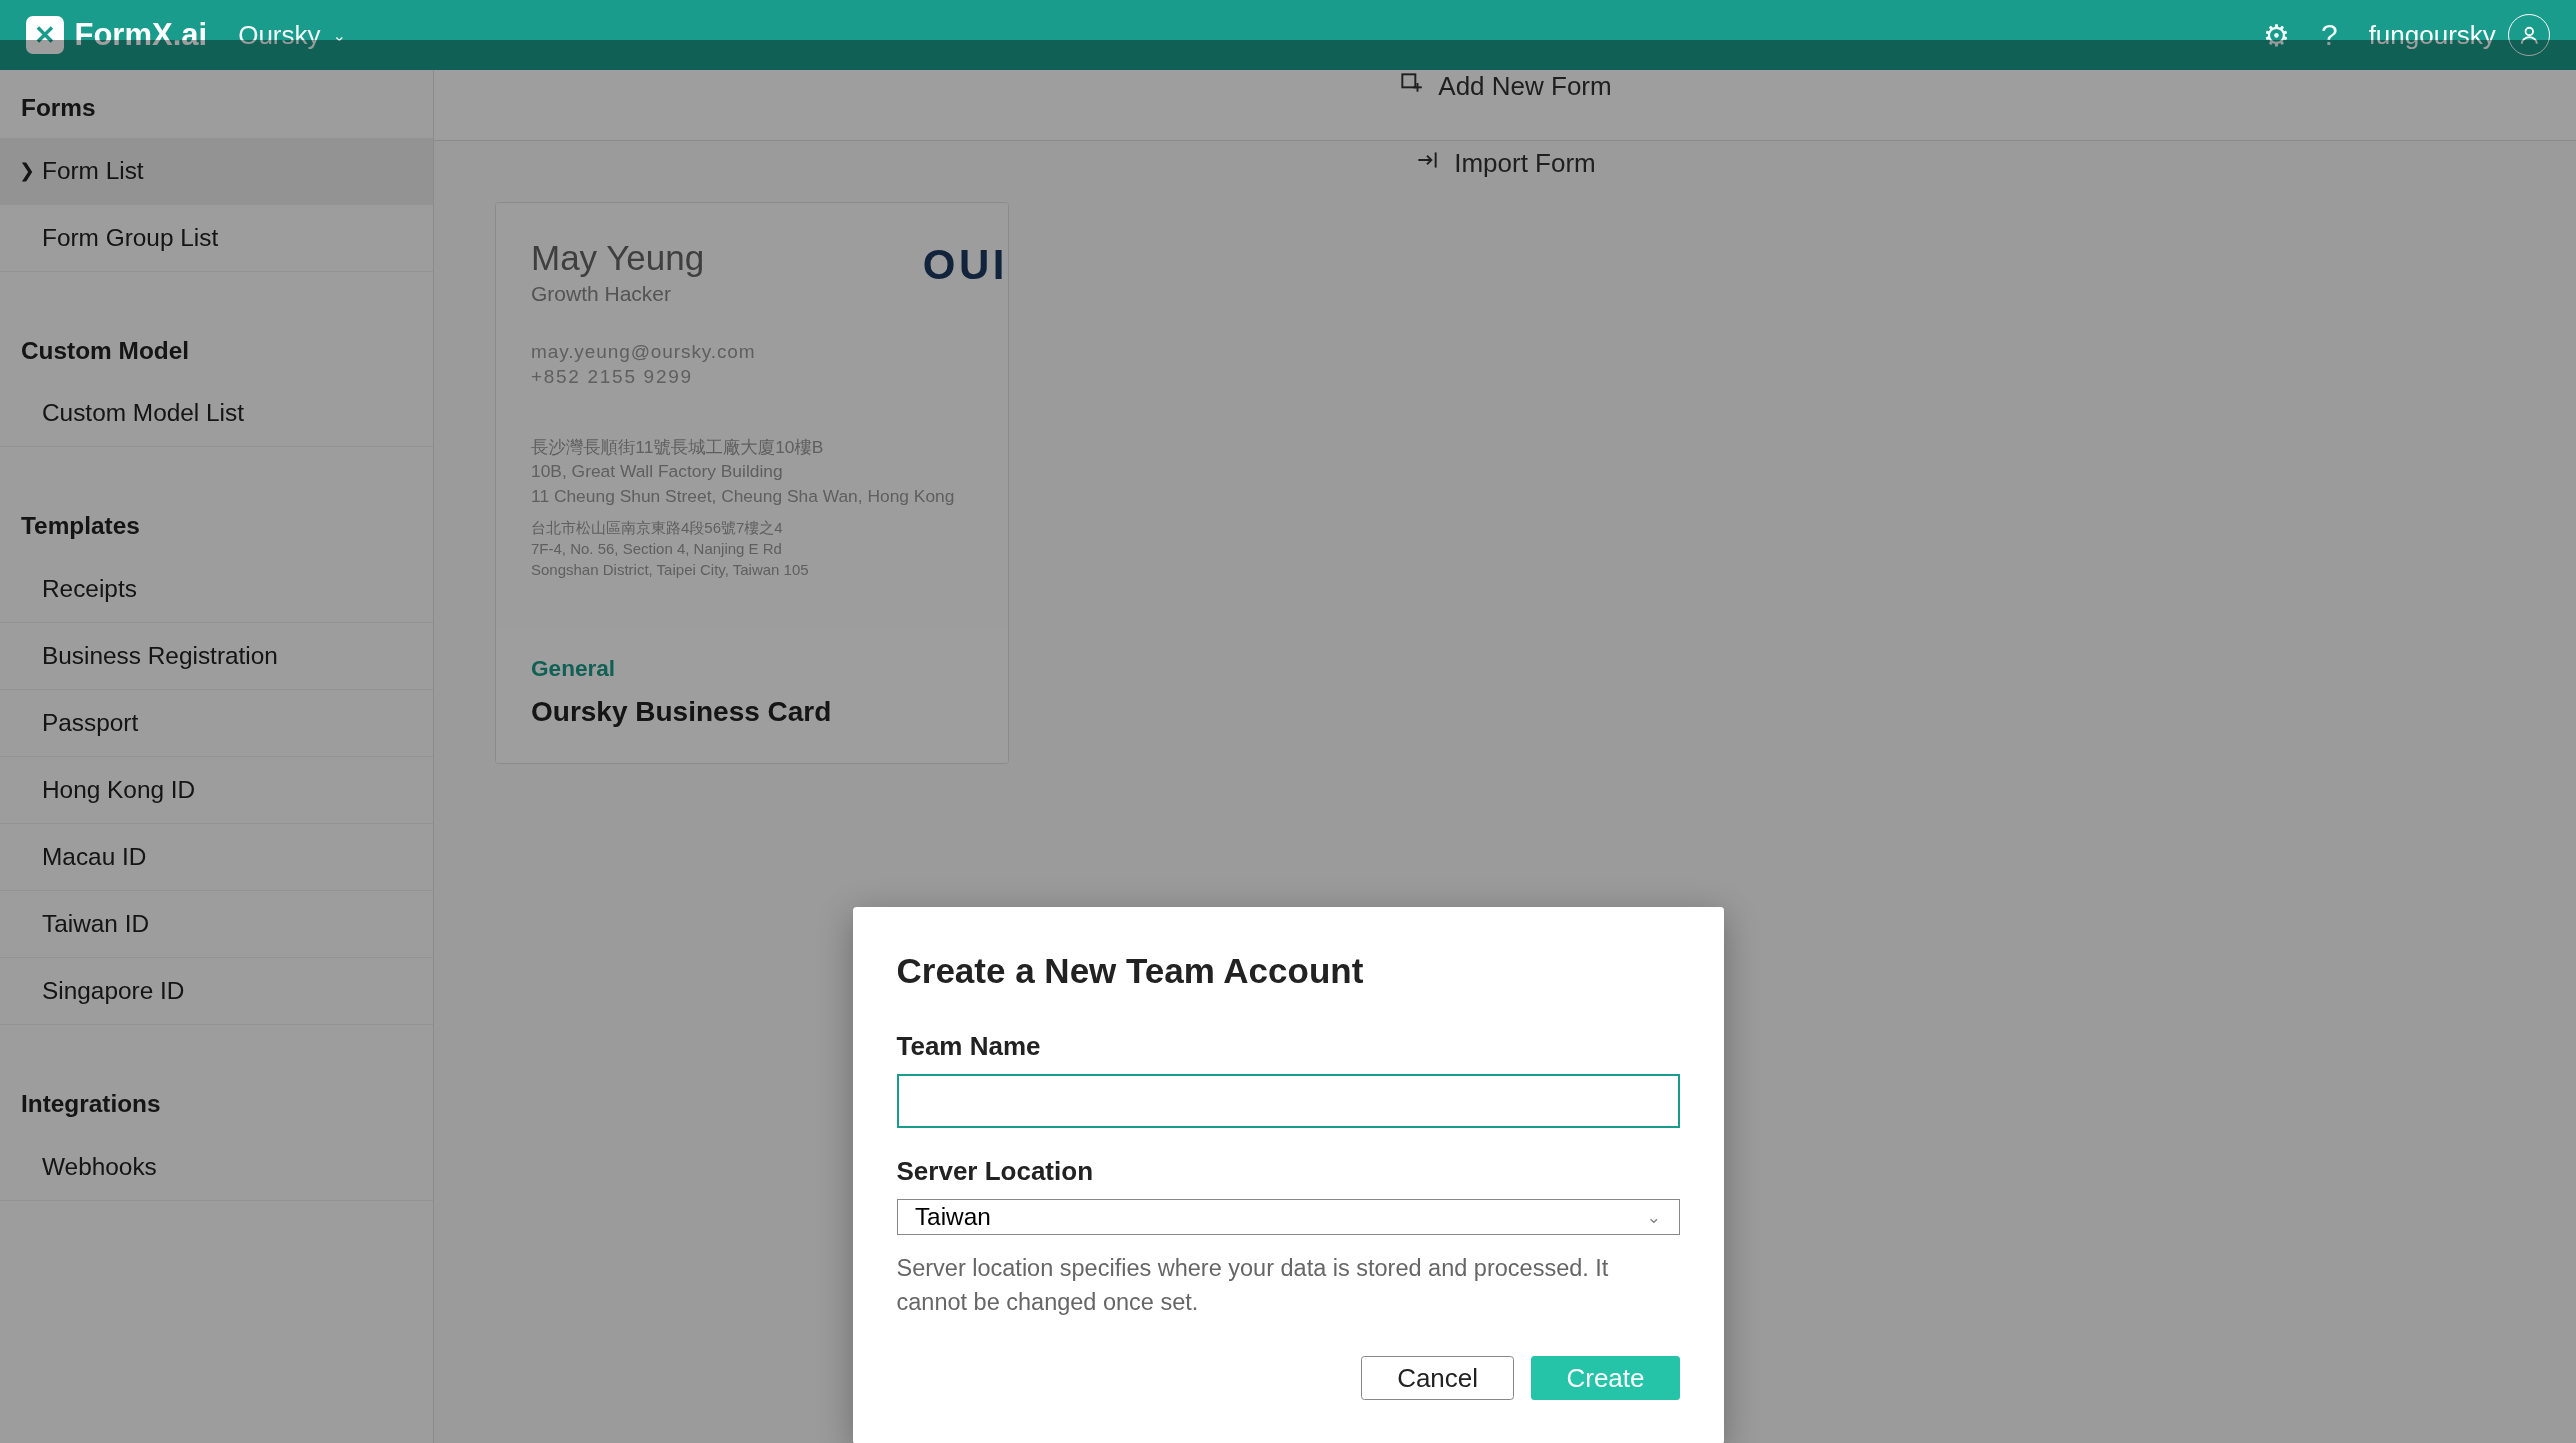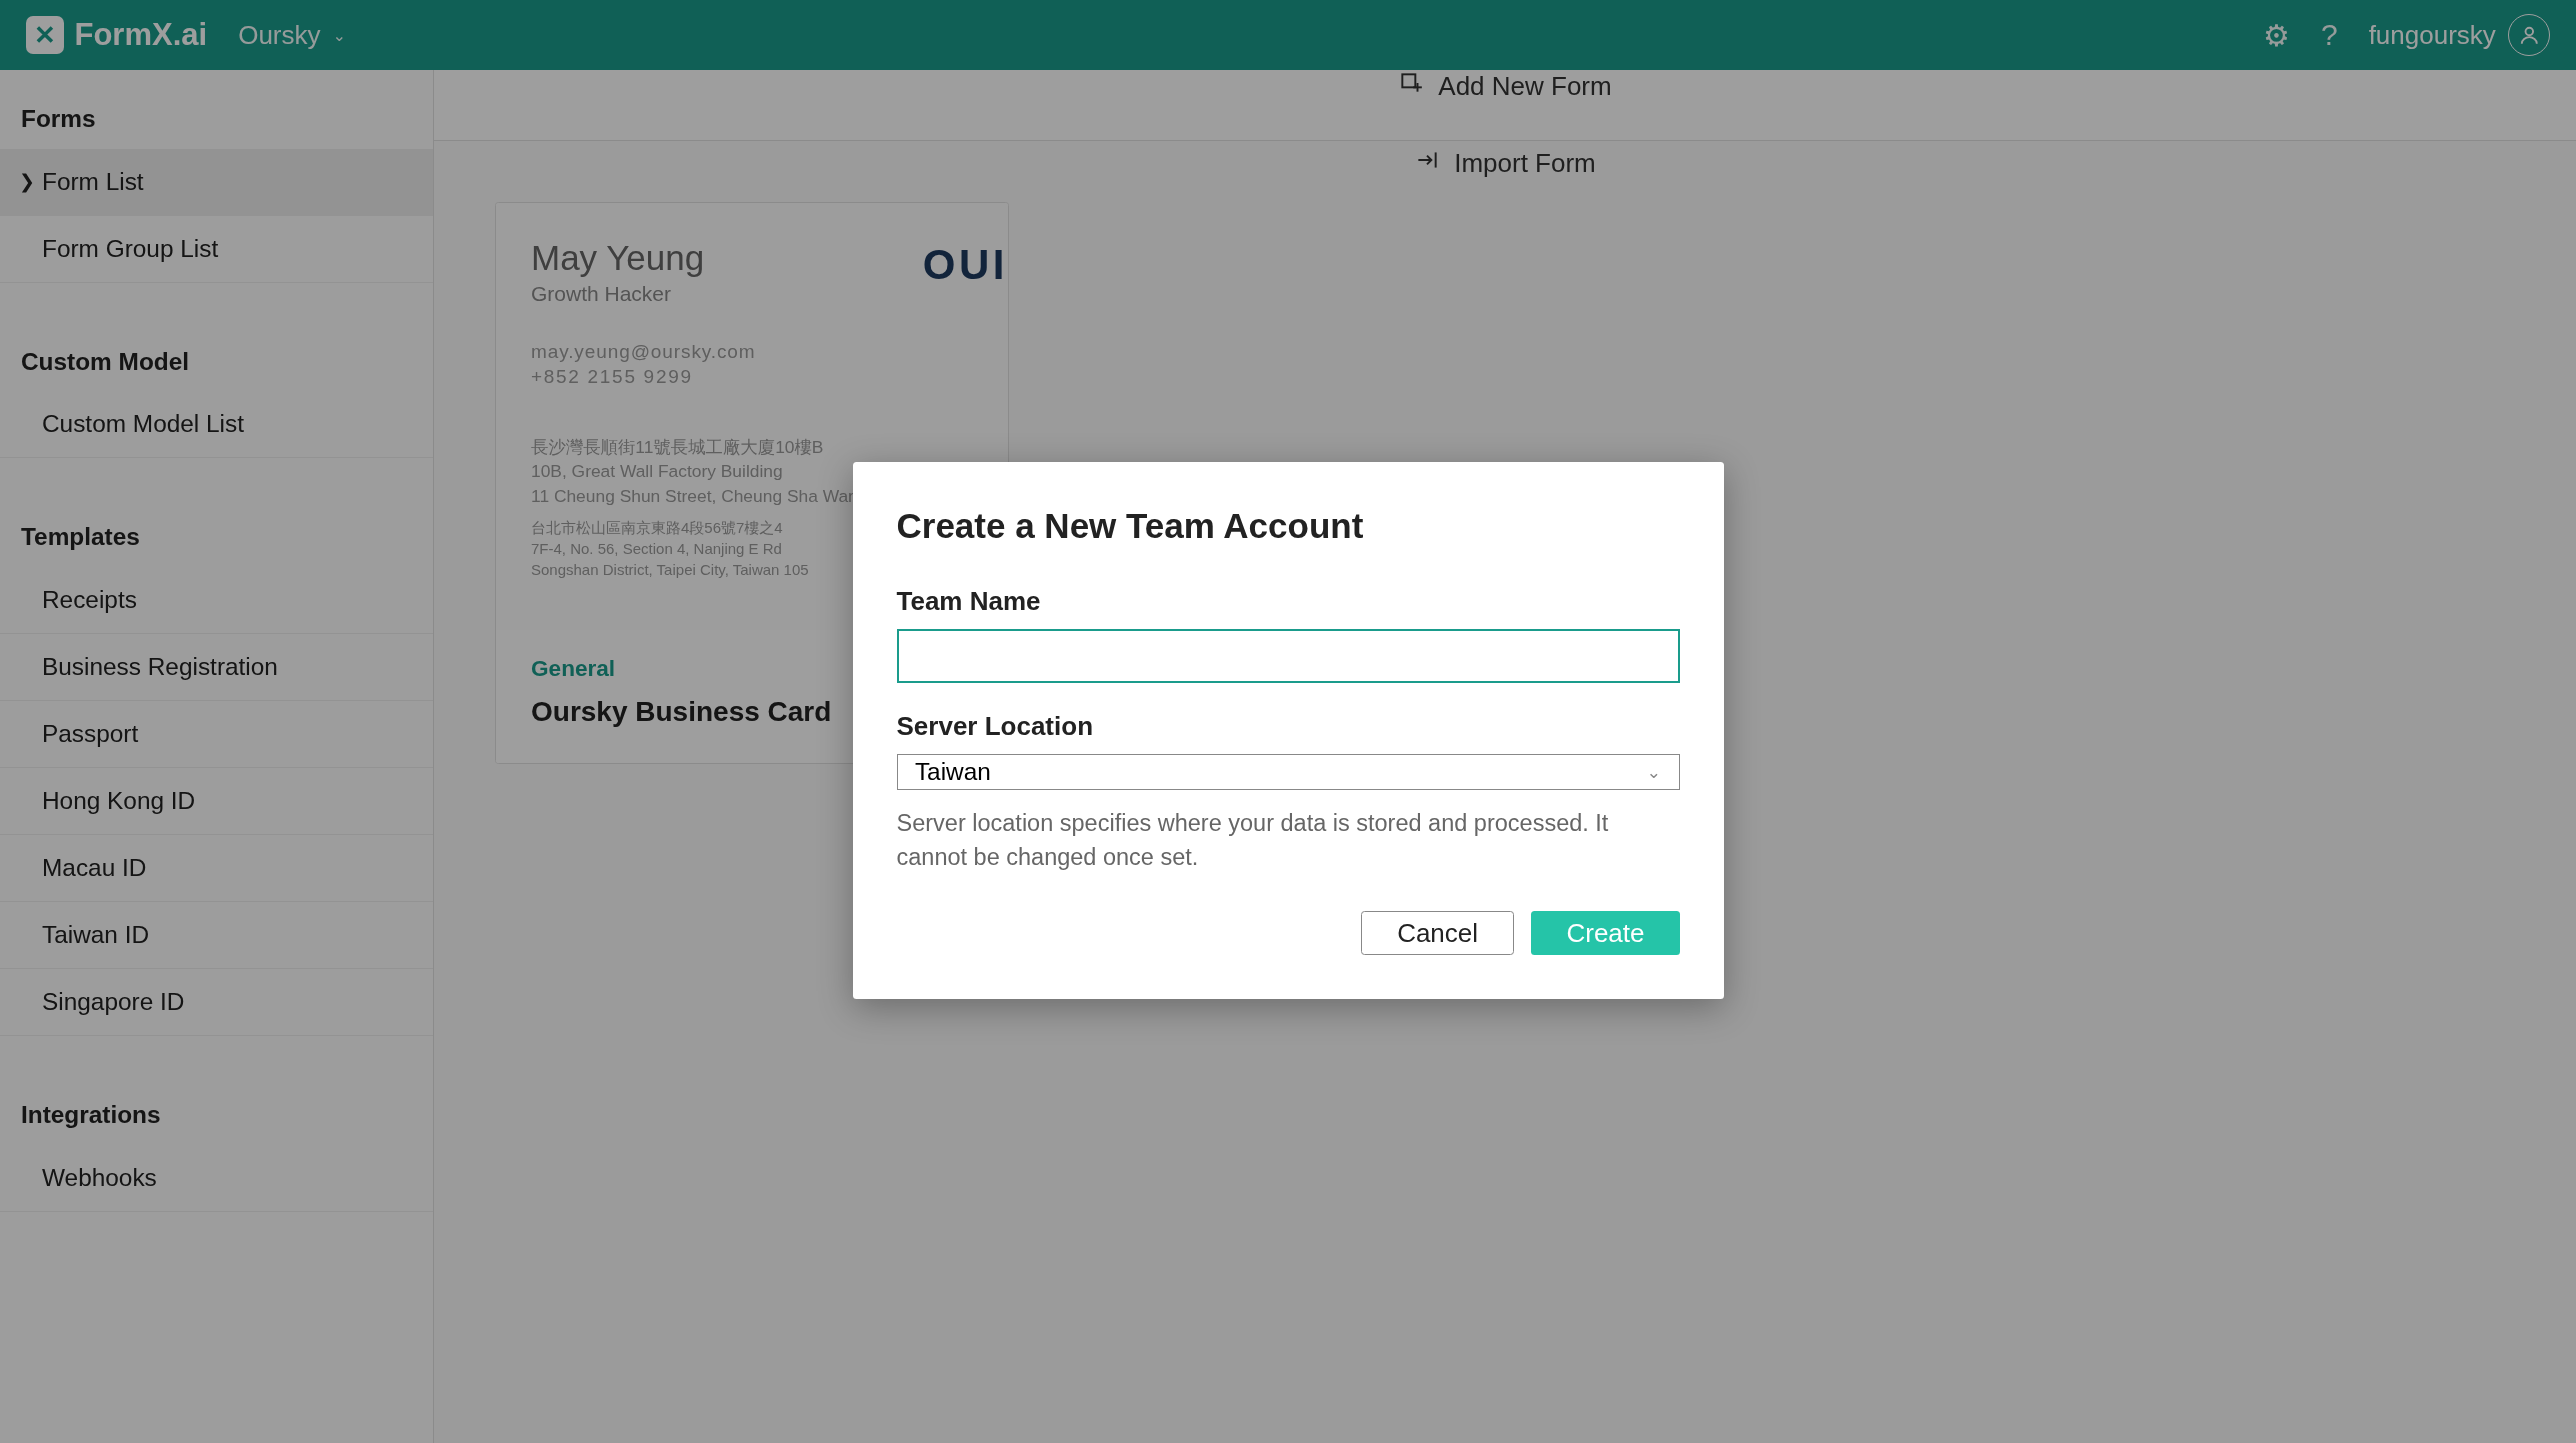--- a/index.html
+++ b/index.html
@@ -83,21 +83,21 @@
     }
     .app-body {
       display: flex;
       height: calc(100% - 70px);
     }
     .sidebar {
       width: 434px;
       background: #fdfdfd;
       border-right: 1.7px solid #e0e0e0;
       overflow-y: auto;
-      padding-top: 14px;
+      padding-top: 3px;
     }
     .sidebar-section-header {
       padding: 21px 21px 15.7px 21px;
       font-size: 24.4px;
       font-weight: 600;
       color: #222;
     }
     .sidebar-item {
       padding: 19px 21px 19px 42px;
       font-size: 24.4px;
@@ -222,23 +222,24 @@
       font-size: 28px;
       color: #222;
       font-weight: 600;
     }
     
     .modal-overlay {
       position: absolute;
       inset: 0;
       background: rgba(0,0,0,0.38);
       display: flex;
-      align-items: flex-start;
+      align-items: flex-end;
       justify-content: center;
       padding-top: 462px;
+      margin-top: 40px;
     }
     .modal {
       width: 871px;
       background: white;
       border-radius: 3.5px;
       padding: 44px;
       box-shadow: 0 8.7px 35px rgba(0,0,0,0.3);
     }
     .modal-title {
       font-size: 35px;

